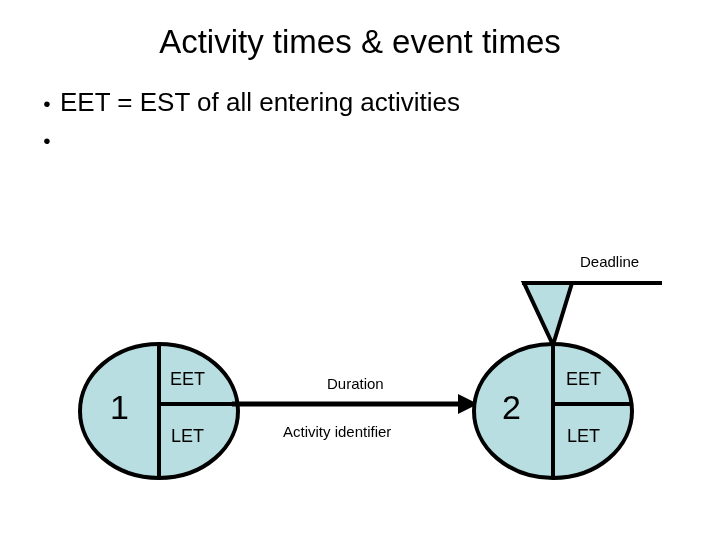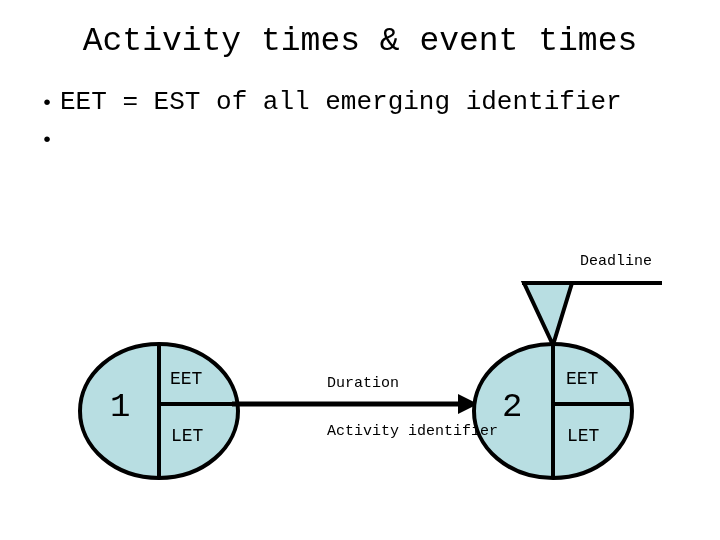--- a/index.html
+++ b/index.html
@@ -6,21 +6,21 @@
     margin: 0;
     padding: 0;
     background: #ffffff;
   }
   #slide {
     position: relative;
     width: 720px;
     height: 540px;
     background: #ffffff;
     overflow: hidden;
-    font-family: Liberation Mono, monospace;
+    font-family: Liberation Sans, sans-serif;
     color: #000000;
   }
 
   
   #slide-title {
     position: absolute;
     left: 0;
     top: 22px;
     width: 720px;
     text-align: center;
@@ -96,36 +96,36 @@
   
   #node1-number { left: 110px;  top: 390px; }
   #node1-eet    { left: 170px;  top: 372px; }
   #node1-let    { left: 171px;  top: 429px; }
   
   #node2-number { left: 502px;  top: 390px; }
   #node2-eet    { left: 566px;  top: 372px; }
   #node2-let    { left: 567px;  top: 429px; }
   
   #edge-duration { left: 327px; top: 376px; }
-  #edge-activity { left: 283px; top: 424px; margin-left: 44px; }
+  #edge-activity { left: 283px; top: 424px; }
   
   #deadline-text { left: 580px; top: 254px; }
 </style>
 </head>
 <body>
 
 <div id="slide">
 
   <div id="slide-title">Activity times &amp; event times</div>
 
   <div id="bullet-list">
 
     <div class="bullet-row">
       <span class="bullet-marker">•</span>
-      <span class="bullet-text">EET = EST of all emerging identifier</span>
+      <span class="bullet-text">EET = EST of all entering activities</span>
     </div>
 
     <div class="bullet-row">
       <span class="bullet-marker">•</span>
     </div>
 
   </div>
 
   <div id="diagram">
     <svg width="720" height="540" viewBox="0 0 720 540" xmlns="http://www.w3.org/2000/svg">

